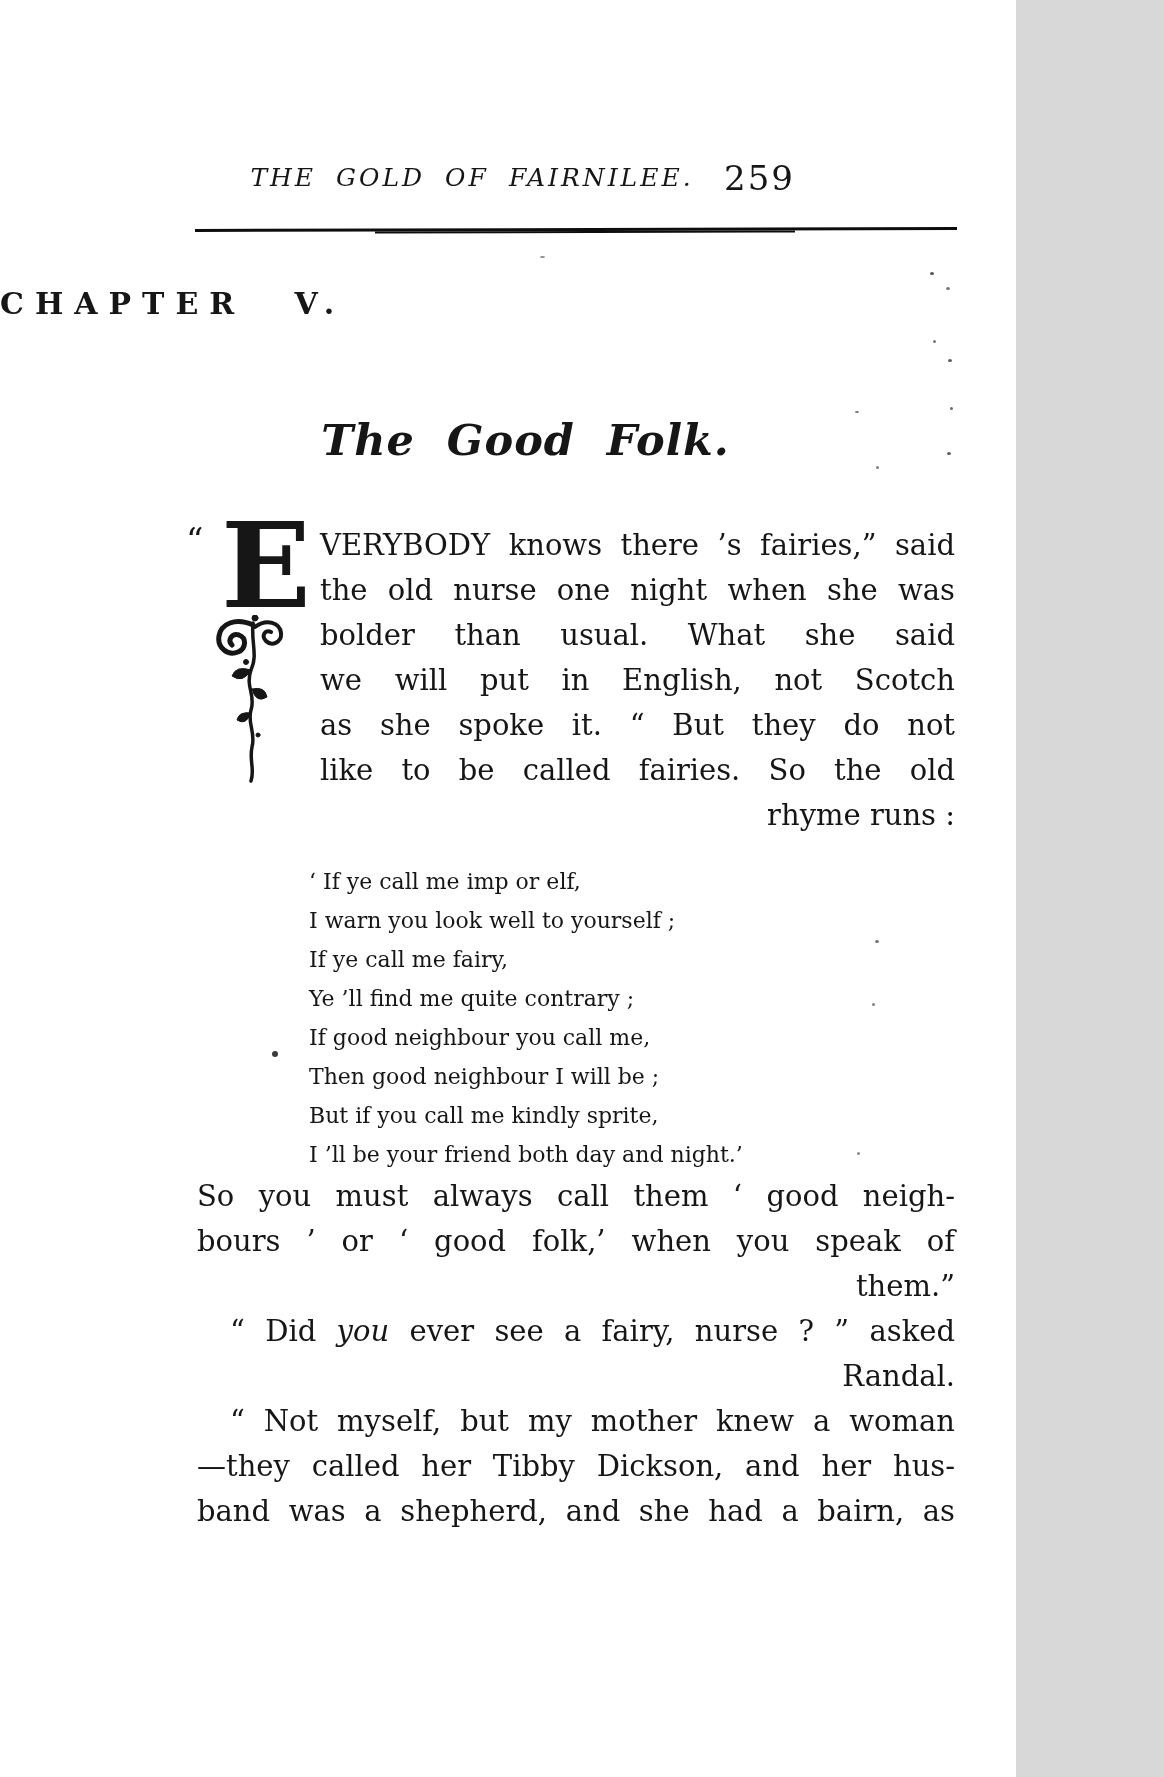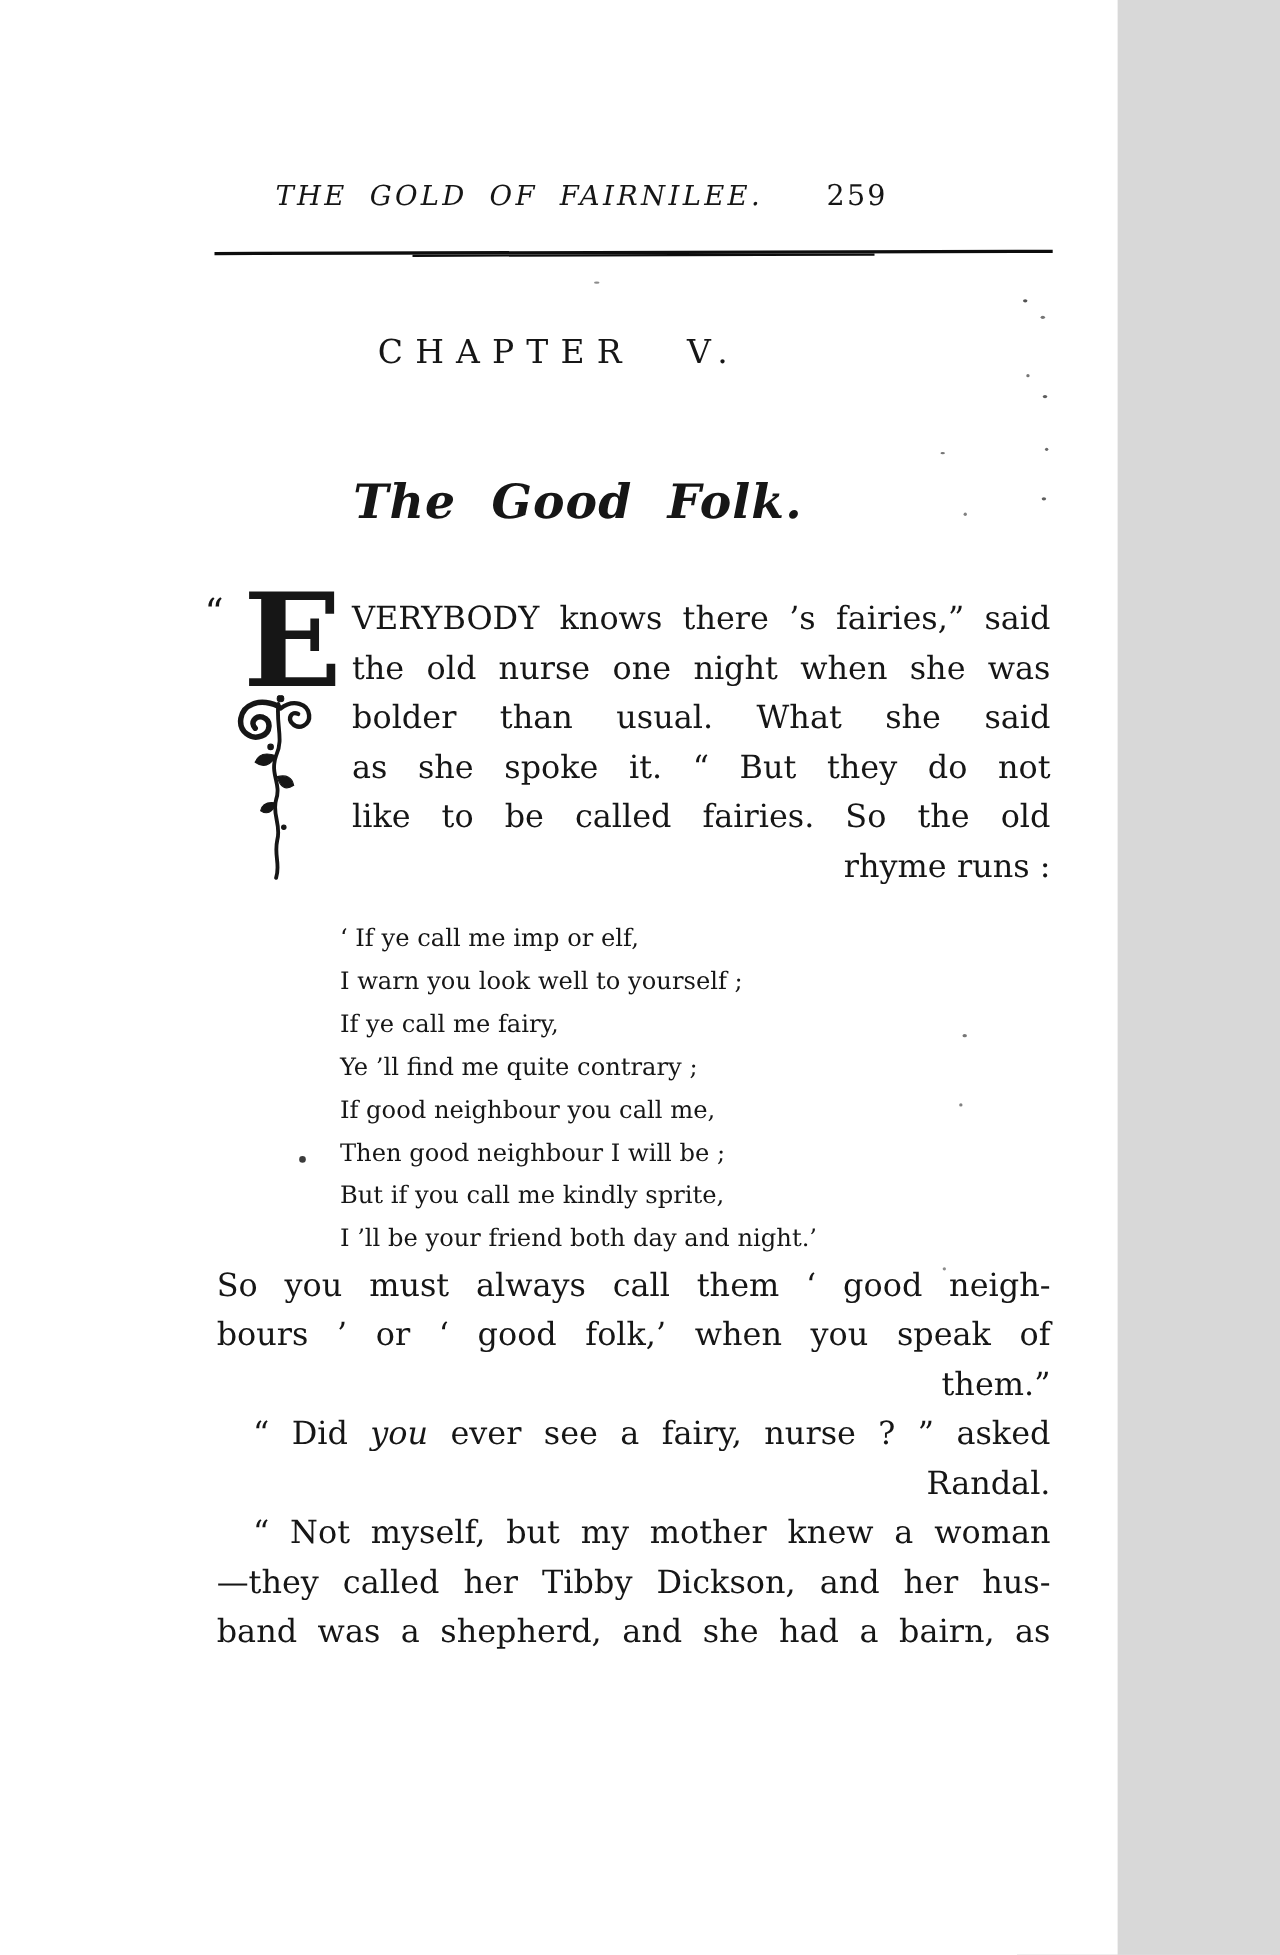--- a/index.html
+++ b/index.html
@@ -23,48 +23,49 @@
   .header-title {
     font-style: italic;
     font-size: 25px;
     letter-spacing: 3px;
     word-spacing: 9px;
     display: inline-block;
     transform: translateX(-30px);
   }
   .page-number {
     position: absolute;
-    right: 0; top: 0;
-    font-size: 26px;
+    right: 12px; top: 0;
+    font-size: 34px;
     letter-spacing: 2px;
   }
   .header-rule {
     margin: 34px 0 0 195px;
     width: 762px;
     height: 3px;
     background: #0d0d0d;
     transform: rotate(-0.15deg);
   }
   .header-rule::after {
     content: "";
     display: block;
     margin-left: 180px;
     width: 420px;
     height: 2px;
     background: #0d0d0d;
     transform: translateY(3px);
   }
   
   .chapter-heading {
-    margin-top: 72px;
-    text-align: center;
+    margin-top: 55px;
+    text-align: left;
     font-size: 30px;
     line-height: 36px;
     letter-spacing: 11px;
     word-spacing: 28px;
+    font-weight: bold;
   }
   .chapter-subtitle {
     margin-top: 90px;
     text-align: center;
     font-size: 43px;
     line-height: 56px;
     font-style: italic;
     font-weight: 700;
     letter-spacing: 1px;
     word-spacing: 16px;
@@ -162,20 +163,21 @@
             <path d="M36 98 q -12 -2 -14 7 q 9 6 14 -7 z" fill="#161616" stroke-width="1"></path>
             <circle cx="40" cy="3" r="3" fill="#161616" stroke-width="1"></circle>
             <circle cx="31" cy="47" r="2.5" fill="#161616" stroke-width="1"></circle>
             <circle cx="43" cy="120" r="2" fill="#161616" stroke-width="1"></circle>
           </g>
         </svg>
       </div>
       <div class="jline">VERYBODY knows there ’s fairies,” said</div>
       <div class="jline">the old nurse one night when she was</div>
       <div class="jline">bolder than usual. What she said</div>
+      <div class="jline">we will put in English, not Scotch</div>
       <div class="jline">as she spoke it. “ But they do not</div>
       <div class="jline">like to be called fairies. So the old</div>
       <div class="pline">rhyme runs :</div>
     </div>
 
     <div class="poem-block">
       <div class="poem-line">‘ If ye call me imp or elf,</div>
       <div class="poem-line">I warn you look well to yourself ;</div>
       <div class="poem-line">If ye call me fairy,</div>
       <div class="poem-line">Ye ’ll find me quite contrary ;</div>

